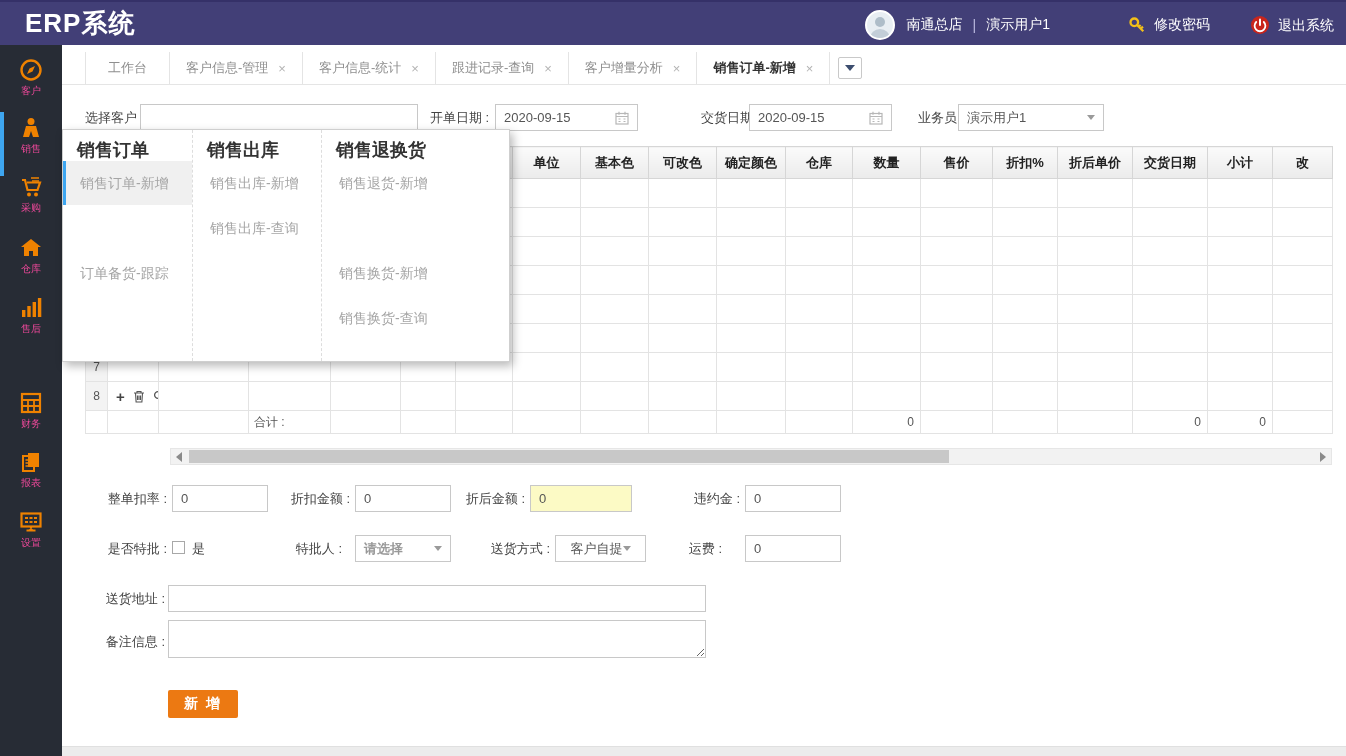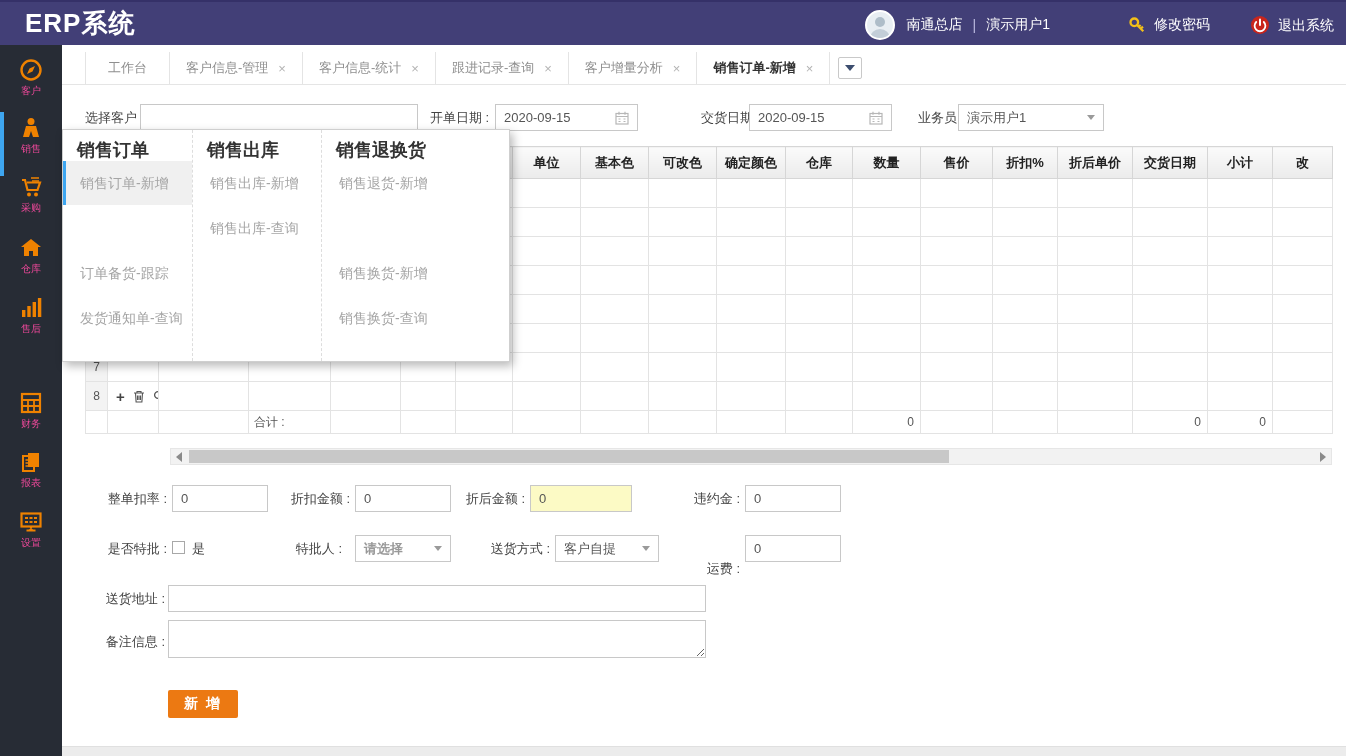--- a/index.html
+++ b/index.html
@@ -531,46 +531,45 @@
 
   <div class="flabel r" style="left:77px; top:535px;">是否特批 :</div>
   <span class="cbx" style="left:172px; top:541px;"></span>
   <div class="flabel" style="left:192px; top:535px;">是</div>
   <div class="flabel r" style="left:252px; top:535px;">特批人 :</div>
   <div class="fbox selectbox" style="left:355px; top:535px; width:96px;">
     <span class="placeholder">请选择</span>
     <span class="sel-caret"></span>
   </div>
   <div class="flabel r" style="left:460px; top:535px;">送货方式 :</div>
-  <div class="fbox selectbox" style="left:555px; top:535px; width:104px;">
+  <div class="fbox selectbox" style="left:555px; top:535px; width:91px;justify-content:center;">
     <span>客户自提</span>
     <span class="sel-caret"></span>
   </div>
-  <div class="flabel r" style="left:650px; top:535px;margin-top:20px;">运费 :</div>
+  <div class="flabel r" style="left:632px; top:535px;">运费 :</div>
   <div class="fbox" style="left:745px; top:535px; width:96px;">
     <input value="0" style="">
   </div>
 
   <div class="flabel r" style="left:75px; top:585px;">送货地址 :</div>
   <div class="fbox" style="left:168px; top:585px; width:538px;">
     <input value="" style="">
   </div>
   <div class="flabel r" style="left:75px; top:628px;">备注信息 :</div>
   <textarea class="remarks" style="left: 168px; top: 620px; width: 538px; height: 38px;" value=""></textarea>
 
   <button class="submit-btn">新 增</button>
 
   <div class="bottom-strip"></div>
 
   <div class="megamenu">
     <div class="mcol mcol1">
       <div class="mhead">销售订单</div>
       <div class="mitem active" style="top:31px;">销售订单-新增</div>
       <div class="mitem" style="top:121px;">订单备货-跟踪</div>
-      <div class="mitem" style="top:166px;">发货通知单-查询</div>
     </div>
     <div class="mcol mcol2">
       <div class="mhead">销售出库</div>
       <div class="mitem" style="top:31px;">销售出库-新增</div>
       <div class="mitem" style="top:76px;">销售出库-查询</div>
     </div>
     <div class="mcol mcol3">
       <div class="mhead">销售退换货</div>
       <div class="mitem" style="top:31px;">销售退货-新增</div>
       <div class="mitem" style="top:121px;">销售换货-新增</div>

